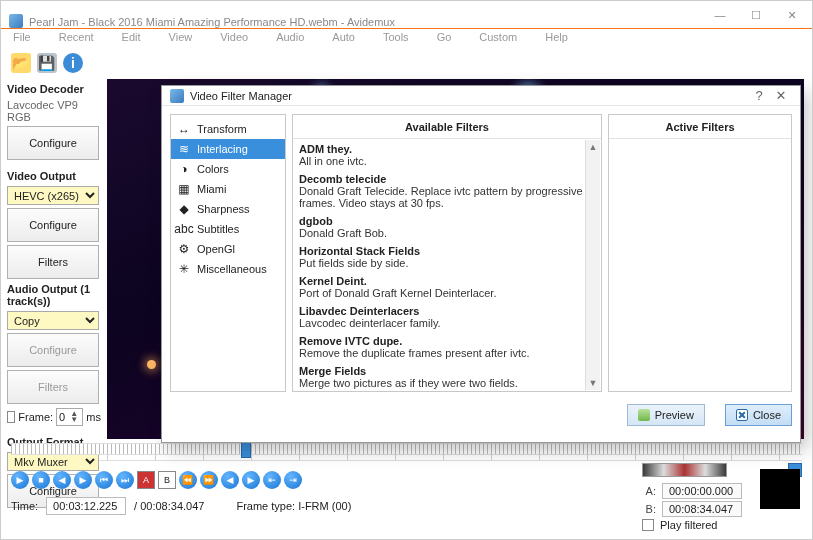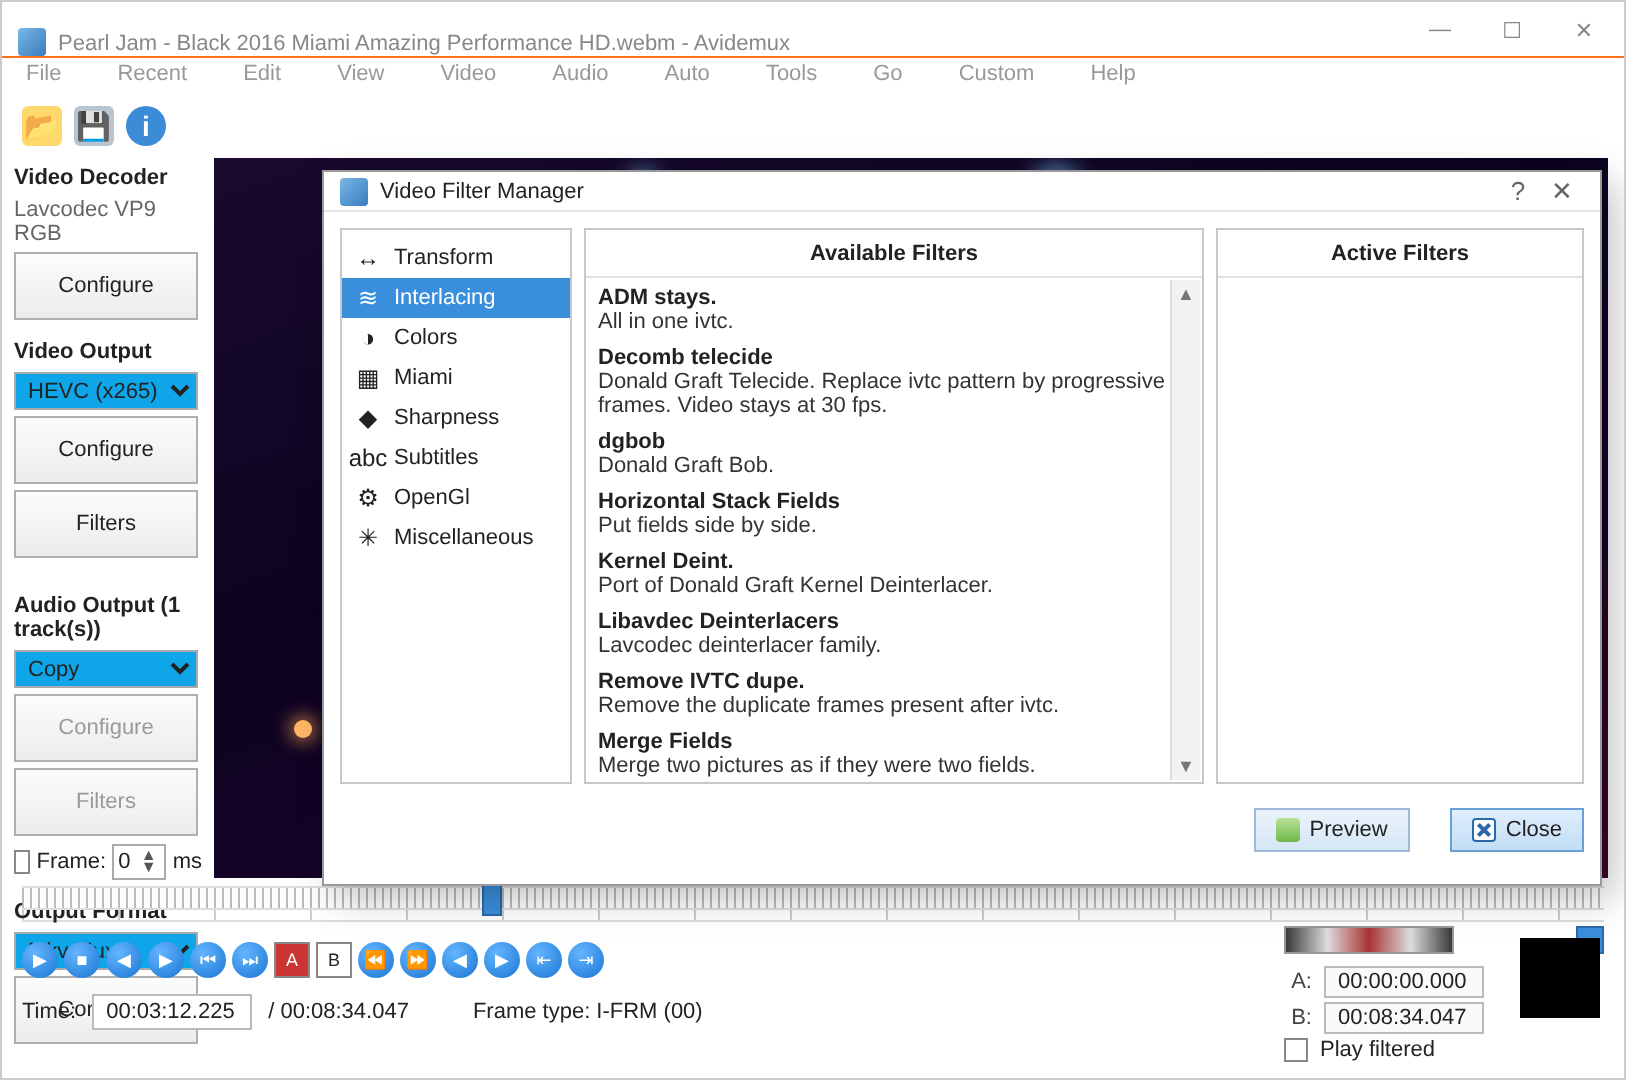--- a/index.html
+++ b/index.html
@@ -13,21 +13,21 @@
 .menubar span{padding:2px 6px;color:#999}
 .toolbar{height:28px;display:flex;align-items:center;padding:0 10px;gap:6px;border-bottom:1px solid transparent}
 .tbico{width:20px;height:20px;border-radius:3px;display:flex;align-items:center;justify-content:center;font-size:14px}
 .tbico.open{background:#ffd96b;color:#8a6200}
 .tbico.save{background:#b9c4ce;color:#444}
 .tbico.info{background:#3b8bd6;color:#fff;border-radius:50%;font-weight:bold}
 .main{display:flex;height:362px}
 .leftcol{width:104px;padding:2px 4px 2px 6px}
 .sect-h{font-weight:600;margin:4px 0 4px 0}
 .gray{color:#666}
-select.combo{width:92px;height:19px;border:1px solid #aaa;background:#0ea5e9;padding:0 2px}
+select.combo{width:92px;height:19px;border:1px solid #aaa;background:#fef9c3;padding:0 2px}
 .btn{width:92px;height:34px;border:1px solid #b0b0b0;background:linear-gradient(#fcfcfc,#ececec);display:flex;align-items:center;justify-content:center;margin-top:3px;font-size:11px}
 .btn.dis{color:#9a9a9a}
 .row{display:flex;align-items:center;gap:3px;margin-top:4px}
 .chk{width:12px;height:12px;border:1px solid #888;background:#fff}
 .spin{width:40px;height:18px;border:1px solid #aaa;display:flex;align-items:center;padding:0 2px;background:#fff}
 .spin .arr{width:12px;font-size:8px;line-height:6px;text-align:center;color:#555}
 .preview{flex:1;margin:2px 8px 0 2px;background:linear-gradient(160deg,#1a0a2e 0%,#0c0420 40%,#140326 60%,#3b072a 100%);position:relative;overflow:hidden}
 .dot{position:absolute;width:9px;height:9px;border-radius:50%;background:#6bd0ff;box-shadow:0 0 10px 3px rgba(120,200,255,.6)}
 .dot.big{width:22px;height:22px;background:#a4e6ff}
 .dot.orange{background:#ffb766;box-shadow:0 0 8px 3px rgba(255,170,80,.5)}
@@ -118,21 +118,21 @@
   <div class="leftcol">
     <div class="sect-h">Video Decoder</div>
     <div class="gray">Lavcodec VP9  RGB</div>
     <div class="btn">Configure</div>
 
     <div class="sect-h" style="margin-top:10px">Video Output</div>
     <select class="combo"><option>HEVC (x265)</option></select>
     <div class="btn">Configure</div>
     <div class="btn">Filters</div>
 
-    <div class="sect-h" style="margin-top:18px">Audio Output (1 track(s))</div>
+    <div class="sect-h" style="margin-top:4px">Audio Output (1 track(s))</div>
     <select class="combo"><option>Copy</option></select>
     <div class="btn dis">Configure</div>
     <div class="btn dis">Filters</div>
     <div class="row">
       <div class="chk"></div>
       <span>Frame:</span>
       <div class="spin">
           <span style="flex:1">0</span>
           <span class="arr">▲<br>▼</span>
         </div>
@@ -251,21 +251,21 @@
         </div>
       </div>
     <div class="listcol">
       <div class="colhdr">Available Filters</div>
       <div class="listbody" id="fltlist">
         <div class="scr">
             <div class="up">▲</div>
             <div class="dn">▼</div>
           </div>
       <div class="flt">
-            <div class="fn">ADM stays.</div>
+            <div class="fn">ADM they.</div>
             <div class="fd">All in one ivtc.</div>
           </div>
           <div class="flt">
             <div class="fn">Decomb telecide</div>
             <div class="fd">Donald Graft Telecide. Replace ivtc pattern by progressive frames. Video stays at 30 fps.</div>
           </div>
           <div class="flt">
             <div class="fn">dgbob</div>
             <div class="fd">Donald Graft Bob.</div>
           </div>

